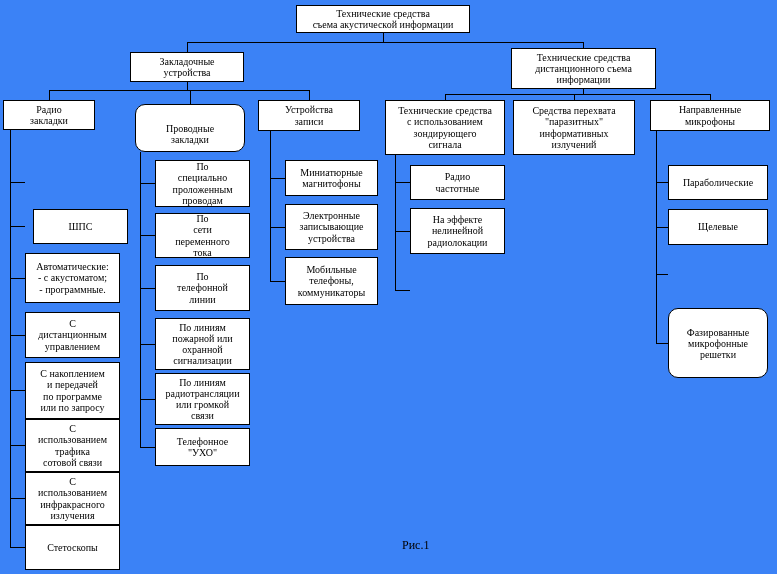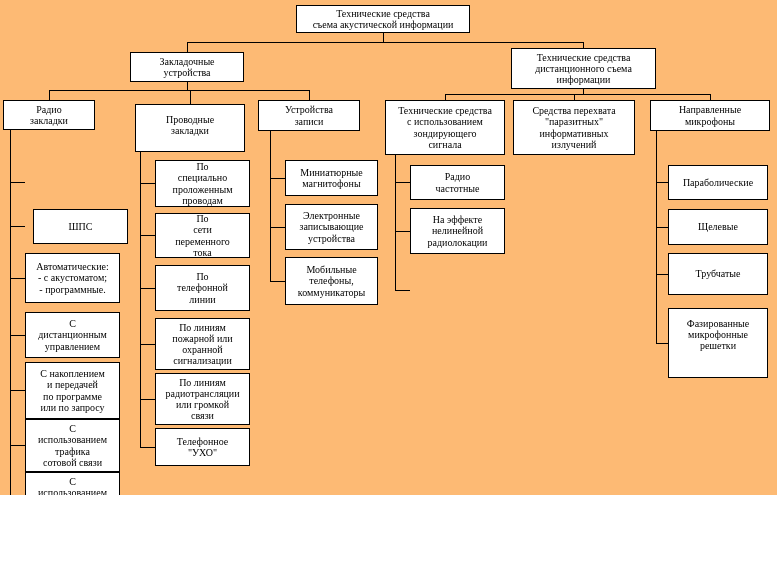--- a/index.html
+++ b/index.html
@@ -1,21 +1,21 @@
 <!DOCTYPE html>
 <html><head>
 <meta charset="utf-8">
 <style>
   html,body{margin:0;padding:0;background:#fff;}
-  .canvas{position:relative;width:777px;height:495px;background:#fdba74;
+  .canvas{position:relative;width:777px;height:574px;background:#3b82f6;
           font-family:"Liberation Serif",serif;color:#000;overflow:hidden;}
   .box{position:absolute;border:1px solid #000;background:#fff;box-sizing:border-box;
        display:flex;align-items:center;justify-content:center;text-align:center;
        font-size:10px;line-height:1.12;white-space:pre-line;padding:1px 2px;overflow:hidden;}
-  .box.top{align-items:flex-start;padding-top:9px;}
+  .box.top{align-items:flex-start;padding-top:18px;border-radius:10px;}
   .hline,.vline{position:absolute;background:#000;}
   .hline{height:1px;}
   .vline{width:1px;}
   .caption{position:absolute;font-size:12px;font-family:"Liberation Serif",serif;}
 </style>
 </head>
 <body>
 
 <div class="canvas">
 
@@ -97,21 +97,20 @@
 коммуникаторы</div>
 
   <div class="box" style="left:410px;top:165px;width:95px;height:35px">Радио
 частотные</div>
   <div class="box" style="left:410px;top:208px;width:95px;height:46px">На эффекте
 нелинейной
 радиолокации</div>
 
   <div class="box" style="left:668px;top:165px;width:100px;height:35px">Параболические</div>
   <div class="box" style="left:668px;top:209px;width:100px;height:36px">Щелевые</div>
-  <div class="box" style="left:668px;top:253px;width:100px;height:42px">Трубчатые</div>
   <div class="box top" style="left:668px;top:308px;width:100px;height:70px">Фазированные
 микрофонные
 решетки</div>
 
   <div class="vline" style="left:383px;top:33px;height:9px"></div>
   <div class="hline" style="left:187px;top:42px;width:397px"></div>
   <div class="vline" style="left:187px;top:42px;height:10px"></div>
   <div class="vline" style="left:583px;top:42px;height:6px"></div>
 
   <div class="vline" style="left:187px;top:82px;height:8px"></div>

